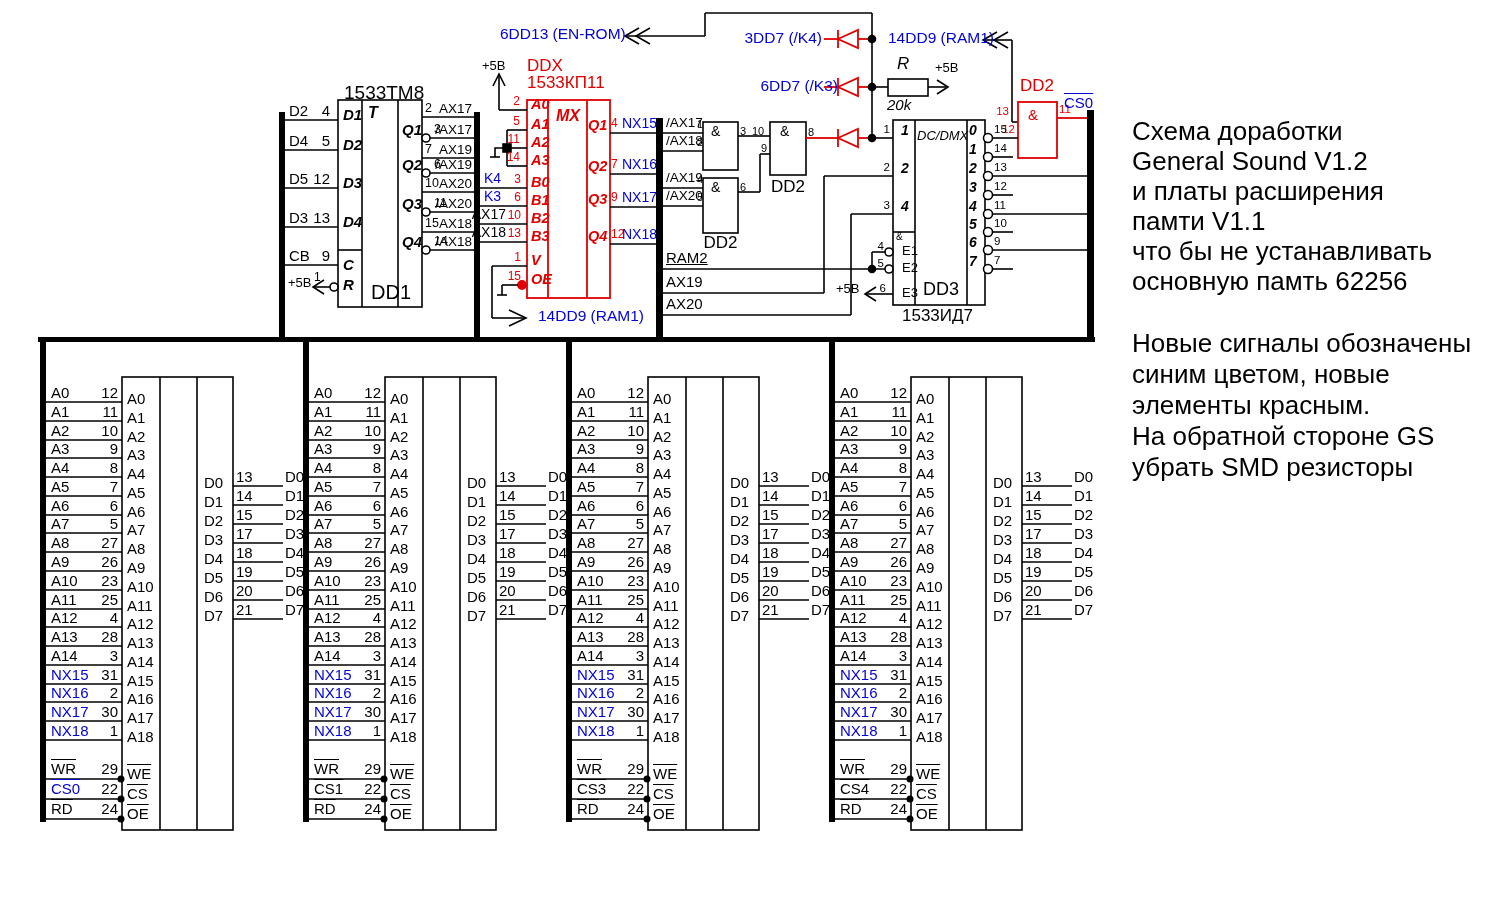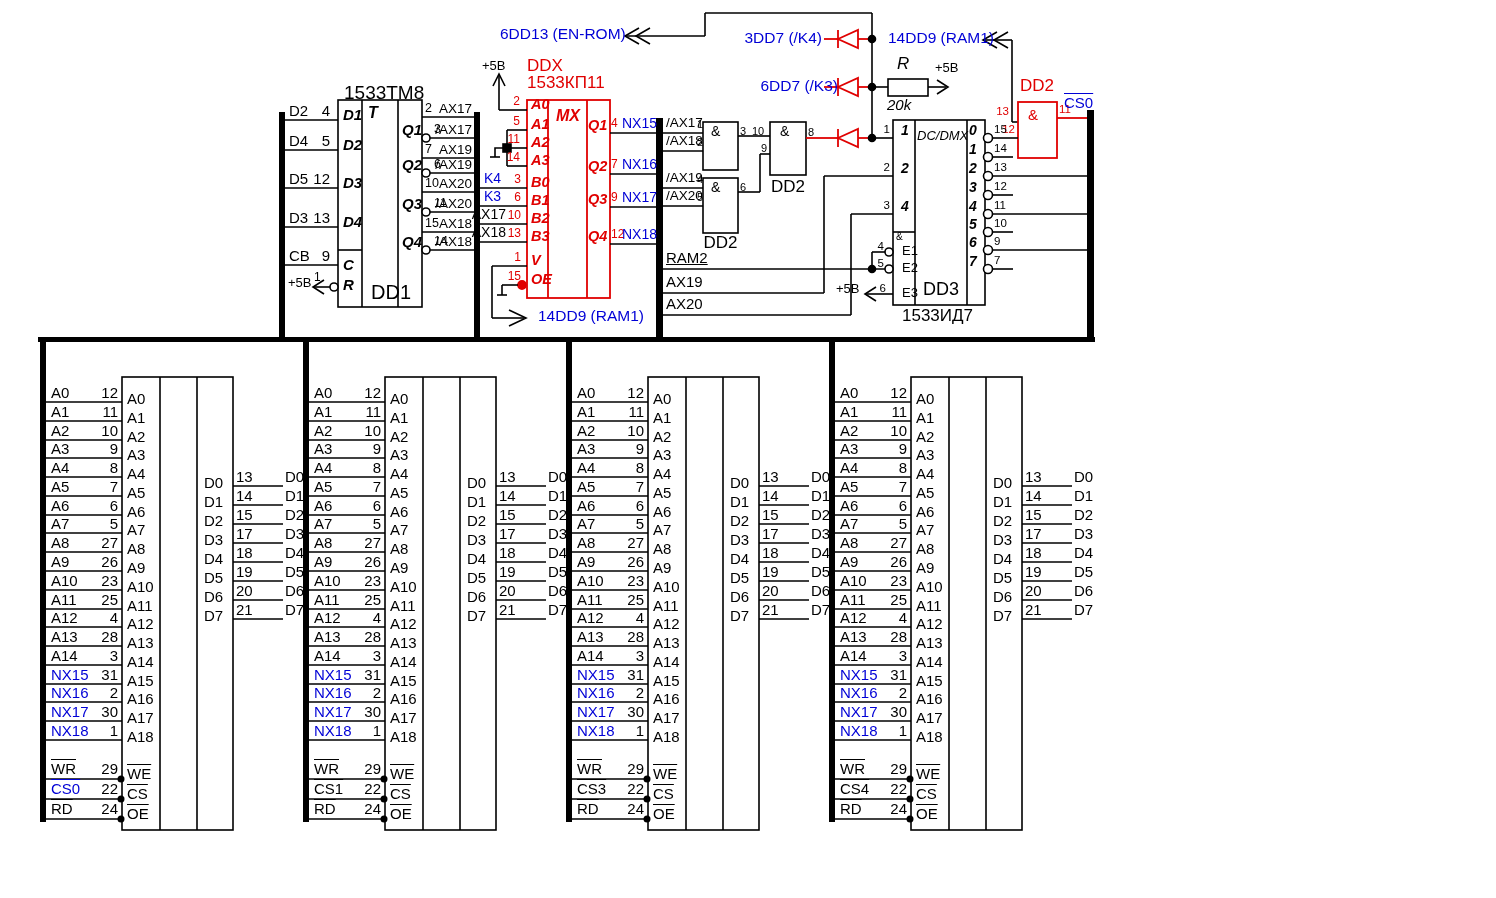--- a/index.html
+++ b/index.html
@@ -374,20 +374,31 @@
 <div class="lbl" style="left:902px;top:307px;font-size:17px;">1533ИД7</div>
 <div class="lbl" style="left:896px;top:232px;font-size:10px;">&amp;</div>
 <div class="lbl" style="left:666px;top:250px;text-decoration:underline;">RAM2</div>
 <div class="lbl" style="left:666px;top:274px;">AX19</div>
 <div class="lbl" style="left:666px;top:296px;">AX20</div>
 <div class="lbl" style="left:836px;top:282px;font-size:13px;">+5B</div>
 
 <div class="lbl" style="left:288px;top:276px;font-size:13px;">+5B</div>
 <div class="lbl" style="left:314px;top:271px;font-size:12px;">1</div>
 
+<div class="note" style="left:1132px;top:116px;">Схема доработки
+General Sound V1.2
+и платы расширения
+памти V1.1
+что бы не устанавливать
+основную памть 62256</div>
+<div class="note" style="left:1132px;top:328px;line-height:31px;">Новые сигналы обозначены
+синим цветом, новые
+элементы красным.
+На обратной стороне GS
+убрать SMD резисторы</div>
 
 <div class="lbl" style="left: 289px; top: 103px;">D2</div>
     <div class="lbl" style="left: 302px; top: 103px; width: 28px; text-align: right;">4</div>
     <div class="lbl" style="left: 289px; top: 133px;">D4</div>
     <div class="lbl" style="left: 302px; top: 133px; width: 28px; text-align: right;">5</div>
     <div class="lbl" style="left: 289px; top: 171px;">D5</div>
     <div class="lbl" style="left: 302px; top: 171px; width: 28px; text-align: right;">12</div>
     <div class="lbl" style="left: 289px; top: 210px;">D3</div>
     <div class="lbl" style="left: 302px; top: 210px; width: 28px; text-align: right;">13</div>
     <div class="lbl" style="left: 289px; top: 248px;">CB</div>

